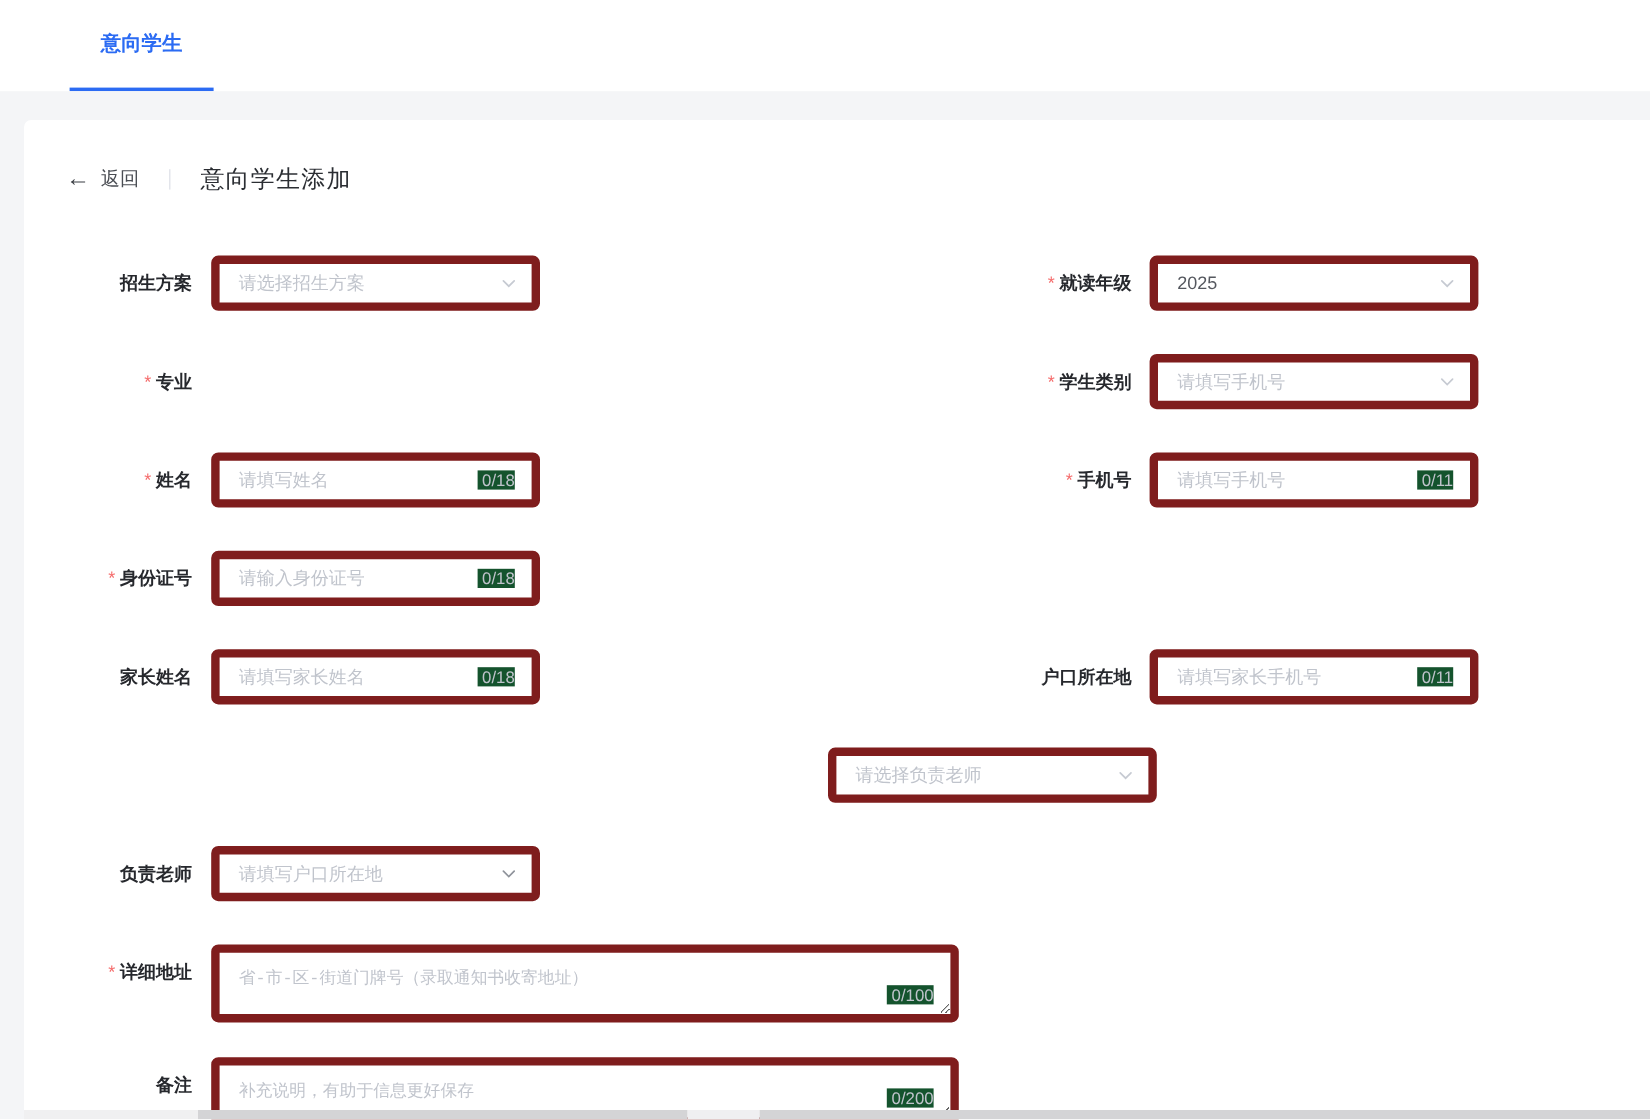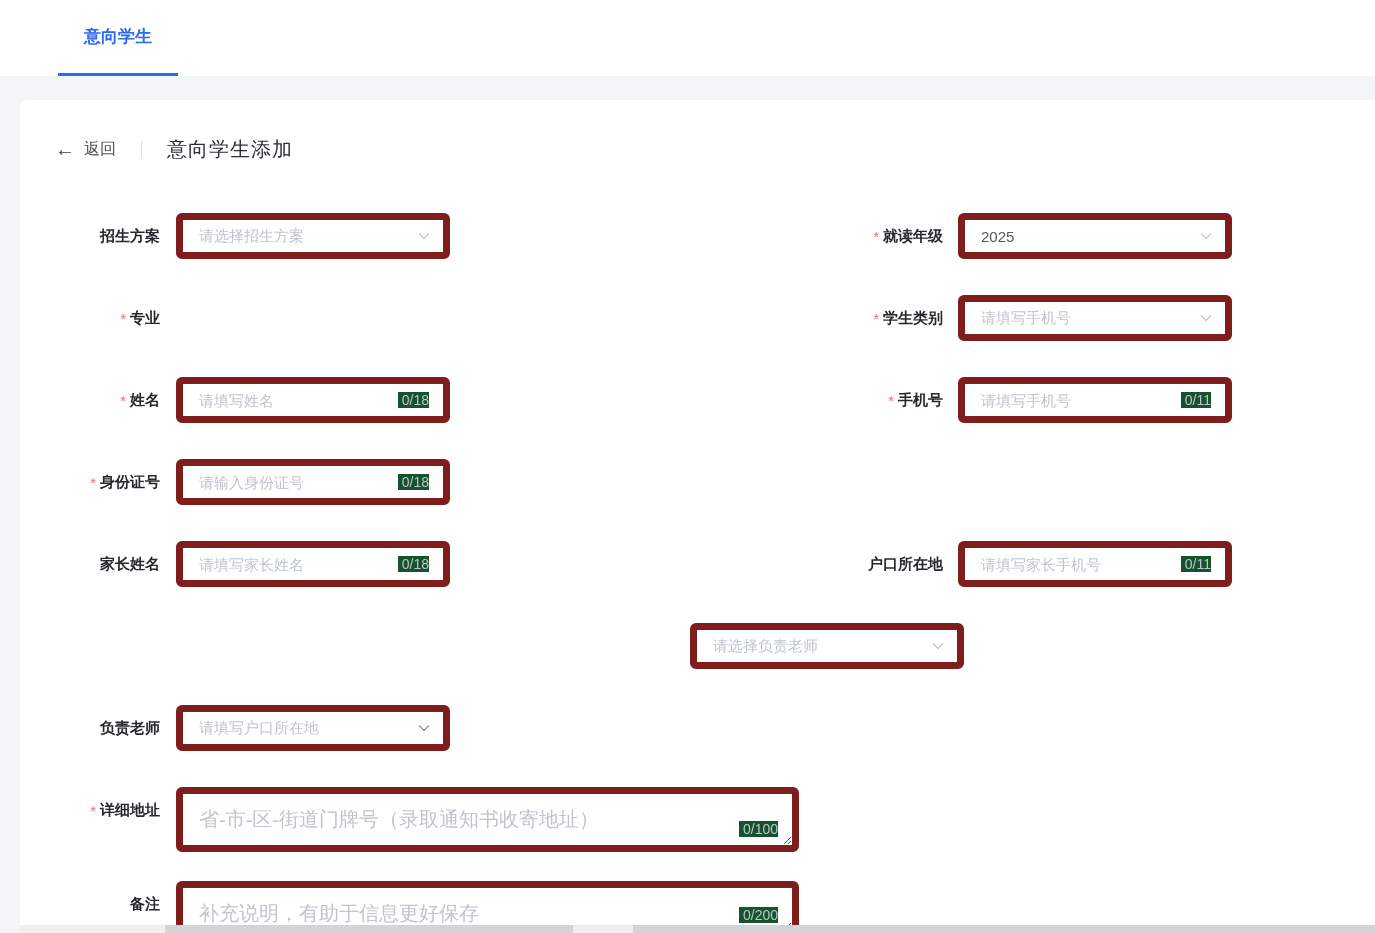--- a/index.html
+++ b/index.html
@@ -36,21 +36,21 @@
   .control{position:relative;width:274px;height:46px;border:7px solid #7f1d1d;border-radius:6px;background:#fff;box-sizing:border-box;}
   .control.select{display:flex;align-items:center;padding:0 36px 0 16px;cursor:pointer;}
   .ph{color:#c0c4cc;font-size:15px;white-space:nowrap;}
   .val{color:#55585f;font-size:15px;}
   .chev{position:absolute;right:12px;top:50%;transform:translateY(-50%);color:#c6cad2;}
   .chev.dark{color:#8f939b;}
   .control input{width:100%;height:100%;border:none;outline:none;background:transparent;margin:0;padding:0 60px 0 16px;font-size:15px;color:#303133;box-sizing:border-box;border-radius:6px;font-family:inherit;}
   .control input::placeholder{color:#c0c4cc;}
   .counter{position:absolute;right:14px;top:50%;transform:translateY(-50%);color:#bfc3cb;font-size:14px;background:#14532d;padding-left:4px;}
   .control.tawrap{width:623px;height:100%;}
-  .control.tawrap textarea{display:block;width:100%;height:100%;border:none;outline:none;background:transparent;margin:0;padding:12px 70px 12px 16px;font-size:20px;color:#303133;box-sizing:border-box;border-radius:6px;font-family:Liberation Serif, serif;resize:both;}
+  .control.tawrap textarea{display:block;width:100%;height:100%;border:none;outline:none;background:transparent;margin:0;padding:12px 70px 12px 16px;font-size:14px;color:#303133;box-sizing:border-box;border-radius:6px;font-family:Liberation Mono, monospace;resize:both;}
   .control.tawrap textarea::placeholder{color:#c0c4cc;}
   .tawrap .counter{top:auto;bottom:8px;transform:none;}
   
   .hscroll{position:absolute;left:0;top:925px;height:8px;right:0;}
   .hscroll .seg{position:absolute;top:0;height:8px;}
   .seg.track-l{left:20px;width:145px;background:#f0f0f1;}
   .seg.thumb-a{left:165px;width:408px;background:#d4d4d6;}
   .seg.notch{left:573px;width:60px;background:#efeff1;}
   .seg.thumb-b{left:633px;right:0;background:#d4d4d6;}
 </style>

